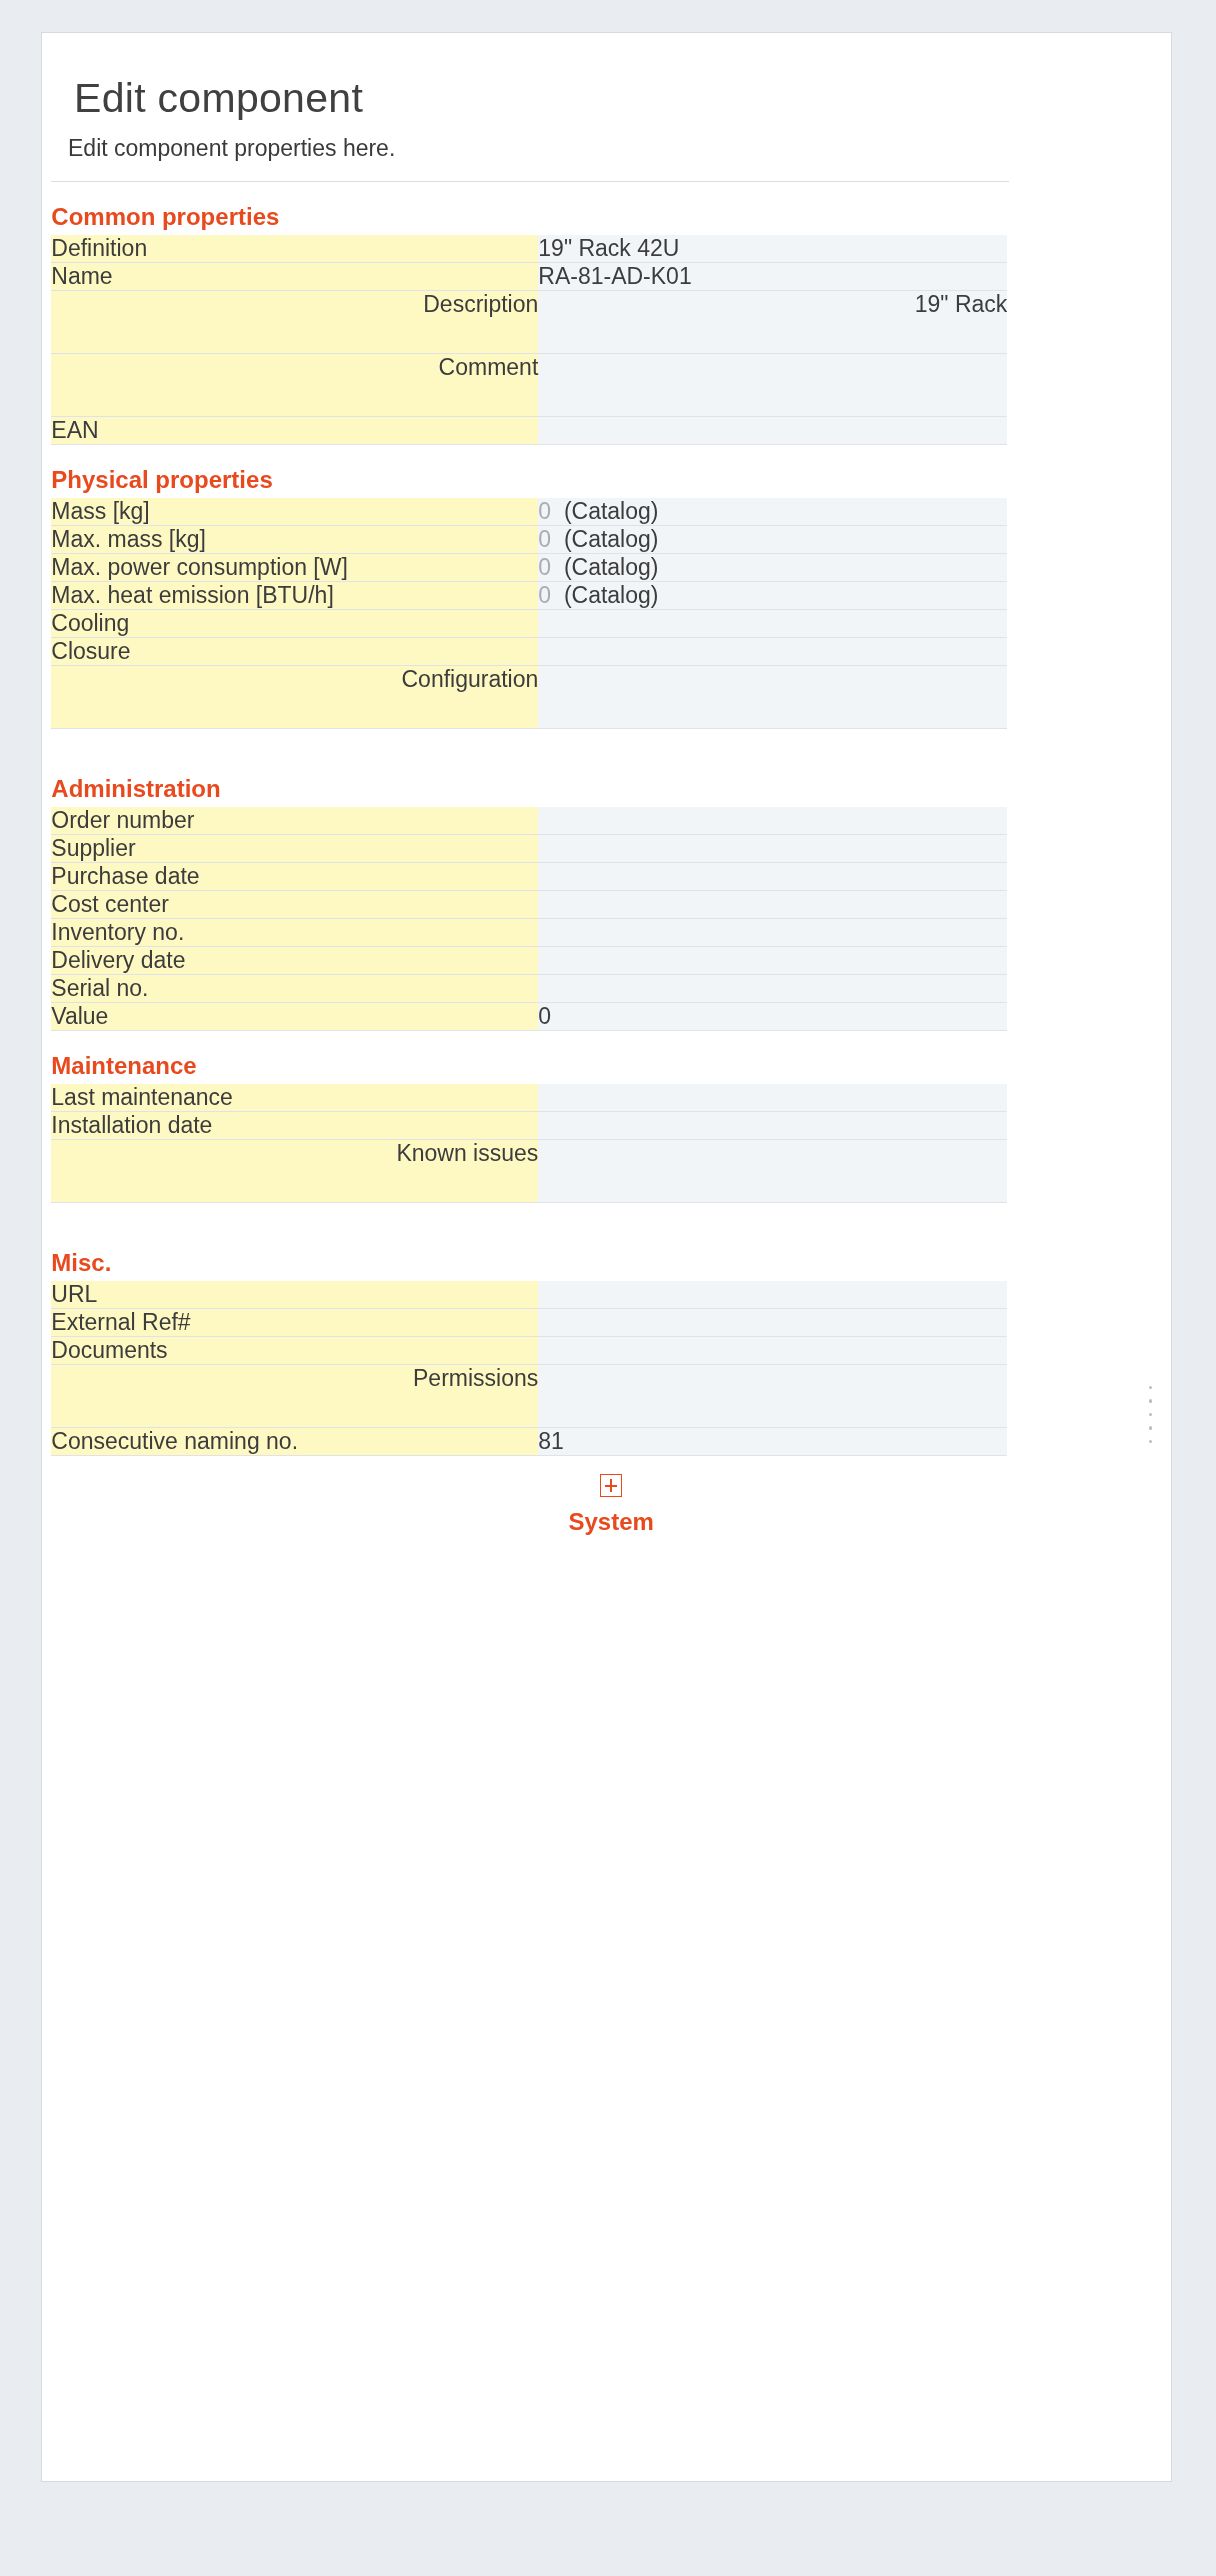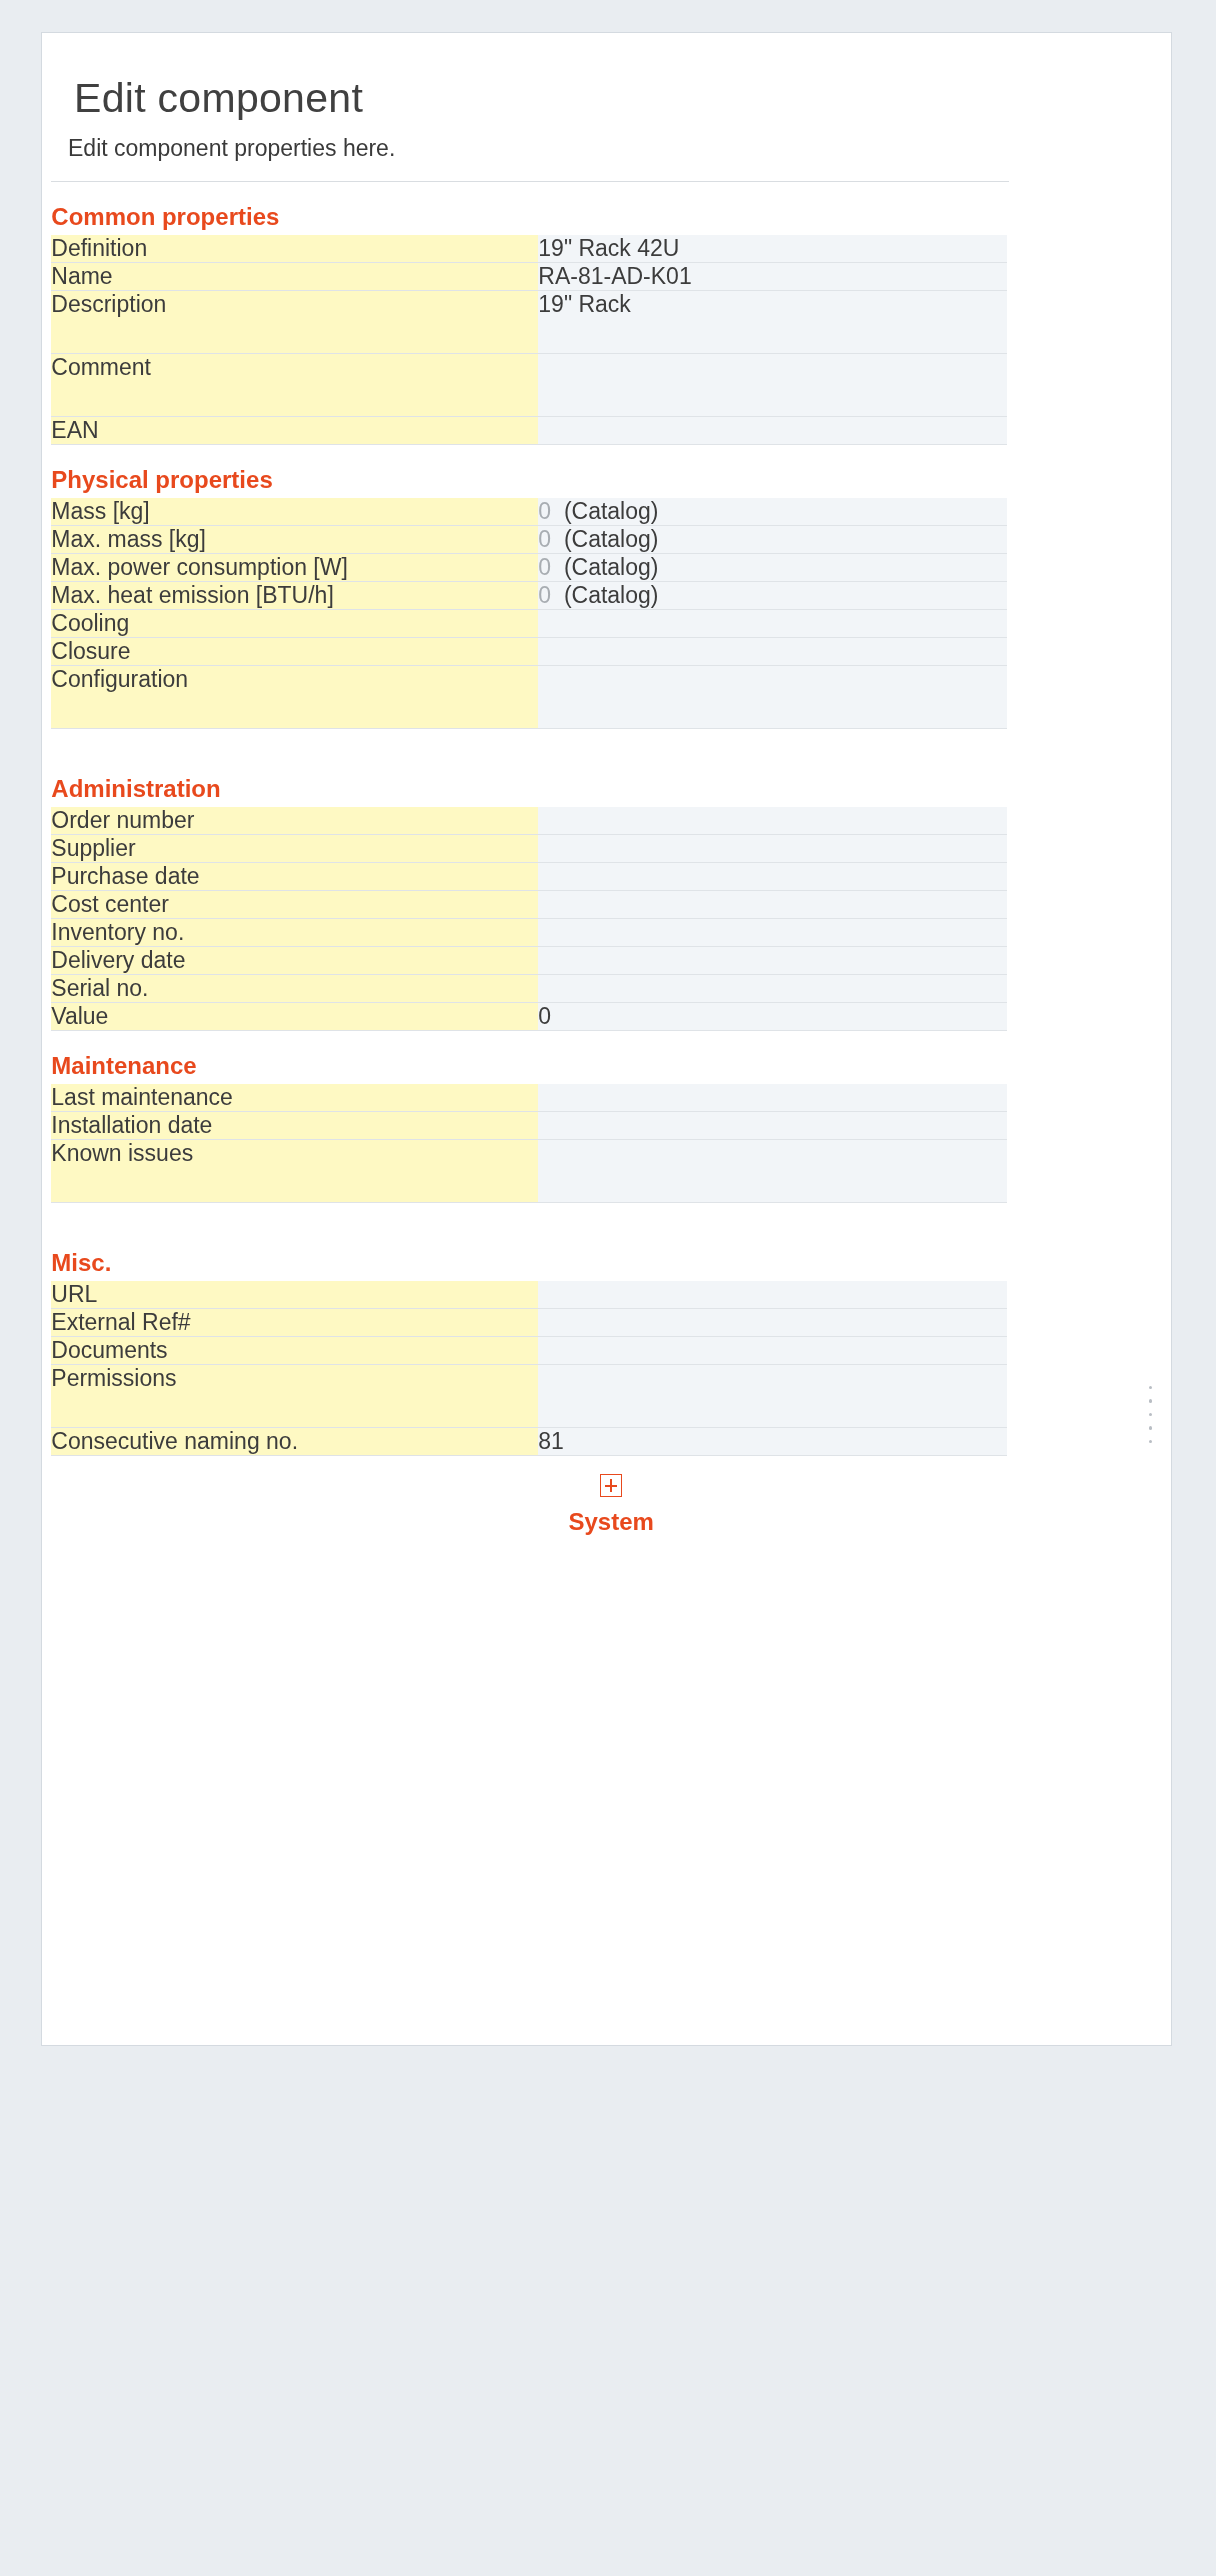--- a/index.html
+++ b/index.html
@@ -19,21 +19,21 @@
     top: 0;
     width: 1216px;
     height: 2594px;
     background: #e9edf1;
   }
   .panel {
     position: absolute;
     left: 41px;
     top: 32px;
     width: 1131px;
-    height: 2014px;
+    height: 2450px;
     background: #ffffff;
     border: 0.5px solid #d4dae0;
     box-sizing: border-box;
   }
   .title {
     font-size: 41px;
     color: #404040;
     font-weight: normal;
     letter-spacing: 0.3px;
     margin: 0;
@@ -83,21 +83,21 @@
     white-space: nowrap;
     background: #fef9c3;
   }
   td.value {
     width: 469px;
     padding: 9.3px 0 9.3px 9.3px;
     background: #f2f5f8;
     overflow: hidden;
     white-space: nowrap;
   }
-  .row-tall td { height: 62px; }
+  .row-tall td { height: 62px; text-align: right; }
   .catalog {
     color: #a8adb2;
   }
   .catalog .zero {
     color: #a8adb2;
   }
   .name-label {
     color: #e8491d;
   }
   .gap {

